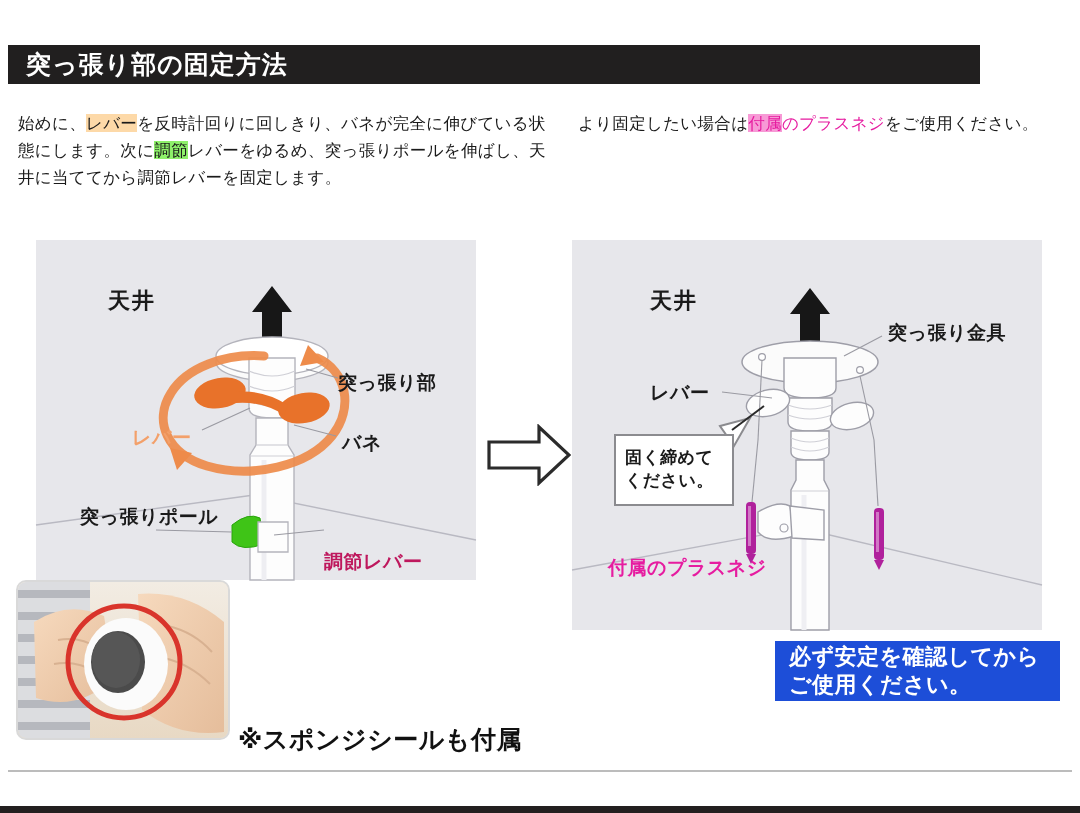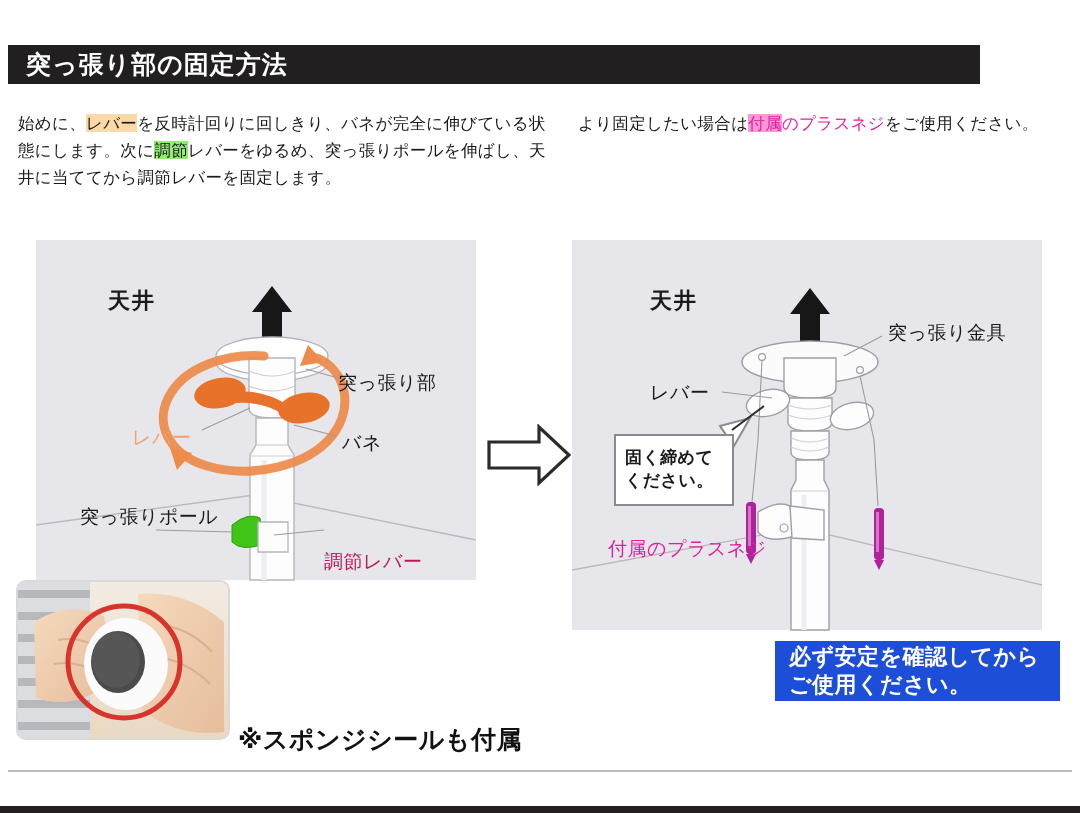--- a/index.html
+++ b/index.html
@@ -53,21 +53,21 @@
     background: #e7e7eb;
     overflow: visible;
   }
   #panel-left  { left: 36px;  top: 240px; width: 440px; height: 340px; }
   #panel-right { left: 572px; top: 240px; width: 470px; height: 390px; }
 
   .panel-inner { position: absolute; left:0; top:0; width:100%; height:100%; }
 
   .diag-label {
     position: absolute;
-    font-size: 19px; font-weight: normal; color: #1a1a1a;
+    font-size: 19px; font-weight: bold; color: #1a1a1a;
     white-space: nowrap; letter-spacing: 0.5px;
   }
   .diag-label.orange { color: #f3a06a; }
   .diag-label.green  { color: #be185d; margin-top: 32px; }
   .diag-label.pink   { color: #e61ca0; }
 
   
   #speech-bubble {
     position: absolute;
     left: 42px; top: 194px;
@@ -310,21 +310,21 @@
         <line x1="160" y1="190" x2="192" y2="166" stroke="#2b2b2b" stroke-width="2"></line>
       </svg>
 
       <div id="speech-bubble">
         <span>固く締めて</span>
         <span>ください。</span>
       </div>
 
       <div class="diag-label" style="left:316px; top:80px;">突っ張り金具</div>
       <div class="diag-label" style="left:78px; top:140px;">レバー</div>
-      <div class="diag-label pink" style="left:36px; top:296px;">付属のプラスネジ</div>
+      <div class="diag-label pink" style="left:36px; top:315px;">付属のプラスネジ</div>
     </div>
   </div>
 
   <div id="photo-inset">
     <svg width="210" height="156" viewBox="0 0 210 156">
       <defs>
         <linearGradient id="bgw" x1="0" y1="0" x2="0" y2="1">
           <stop offset="0%" stop-color="#f2ece3"></stop>
           <stop offset="100%" stop-color="#e8d9c4"></stop>
         </linearGradient>

